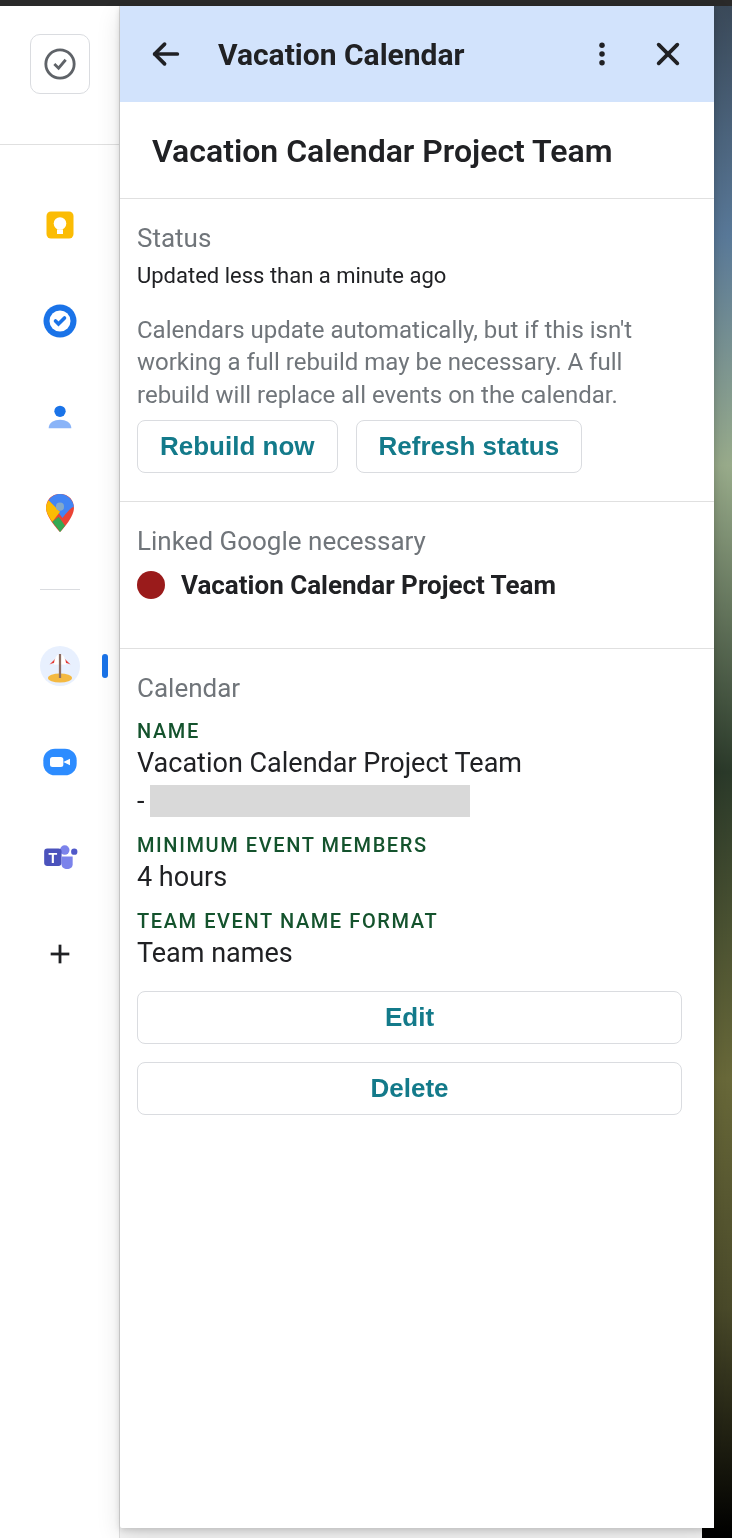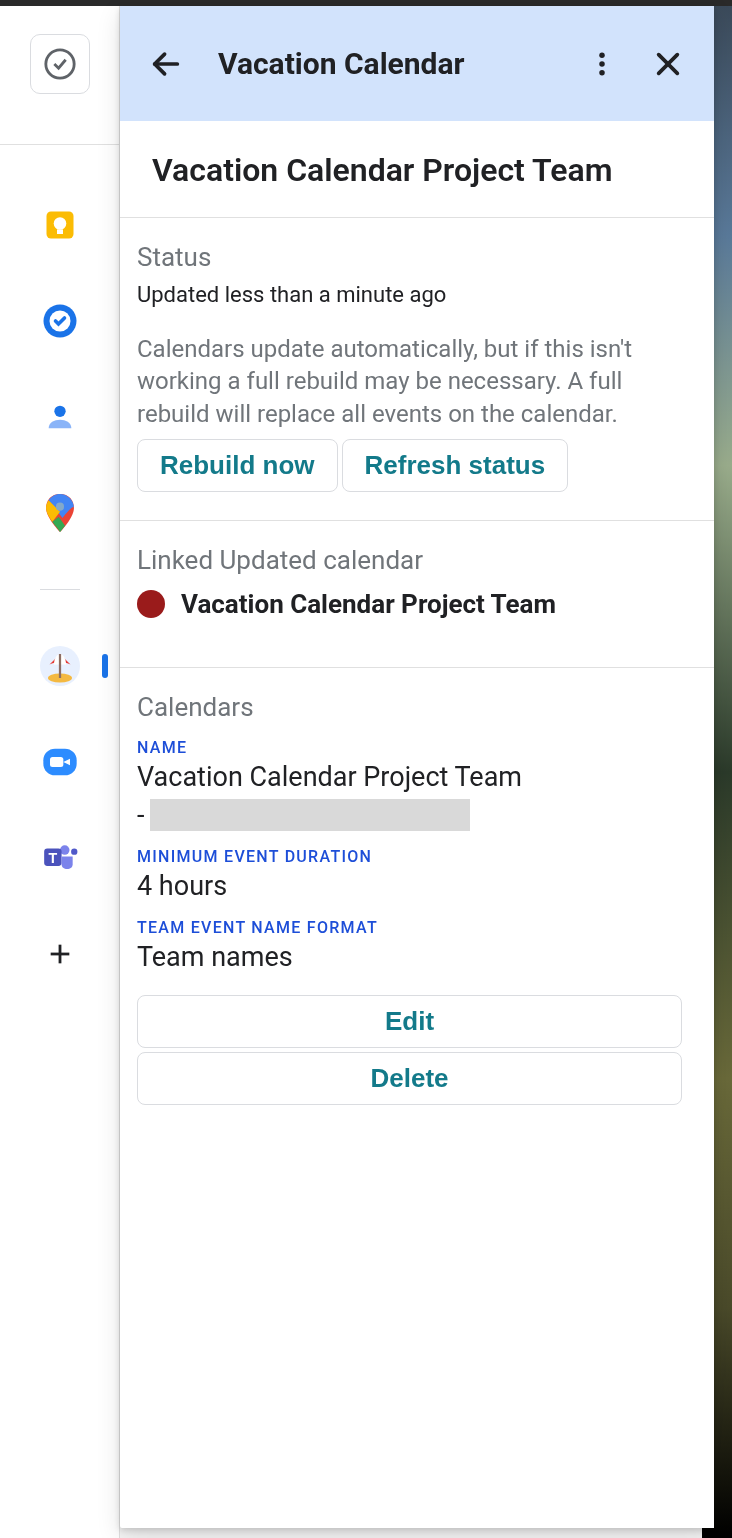--- a/index.html
+++ b/index.html
@@ -36,48 +36,48 @@
   
   .panel {
     position: absolute; top: 6px; left: 120px; right: 18px; bottom: 10px;
     background: #fff; border-radius: 0 0 0 0;
     box-shadow: 0 2px 6px rgba(0,0,0,0.15), 0 8px 24px rgba(0,0,0,0.12);
     display: flex; flex-direction: column; overflow: hidden;
     border-bottom-left-radius: 2px;
   }
 
   .panel-header {
-    background: #d2e3fc; height: 115px; display: flex; align-items: center;
+    background: #d2e3fc; height: 96px; display: flex; align-items: center;
     padding: 0 22px; gap: 18px;
   }
   .hdr-btn { width: 48px; height: 48px; display: flex; align-items: center; justify-content: center; border: none; background: transparent; cursor: pointer; border-radius: 50%; }
   .hdr-title { flex: 0 1 auto; font-size: 30px; font-weight: 700; color: #202124; margin-left: 10px; }
   .hdr-spacer { flex: 1; }
 
   .project-title {
     padding: 30px 32px 28px 32px; font-size: 32px; font-weight: 600; color: #202124; border-bottom: 1px solid #e0e0e0;
   }
 
   .section { padding: 24px 32px 28px 17px; border-bottom: 1px solid #e0e0e0; }
   .section:last-of-type { border-bottom: none; }
 
   .sec-label { font-size: 26px; font-weight: 400; color: #70757a; margin-bottom: 10px; }
 
   .status-line { font-size: 22px; color: #202124; margin-bottom: 26px; }
   .status-desc { font-size: 24px; color: #70757a; line-height: 1.35; margin-bottom: 9px; }
 
-  .btn-row { display: flex; gap: 4px; flex-wrap: wrap; }
+  .btn-row { display: flex; gap: 18px; flex-wrap: wrap; }
   .outline-btn { border: 1px solid #dadce0; background: #fff; color: #0b7285; font-size: 26px; font-weight: 600; padding: 10px 22px; border-radius: 8px; cursor: pointer; }
   .outline-btn.teal { color: #137a8a; }
 
   .linked-row { display: flex; align-items: center; gap: 16px; margin: 14px 0 20px 0; }
   .dot { width: 28px; height: 28px; border-radius: 50%; background: #9a1b1b; flex: none; }
   .linked-name { font-size: 26px; font-weight: 700; color: #202124; }
 
-  .field-label { font-size: 16px; font-weight: 500; letter-spacing: 0.08em; color: #1d4ed8; margin-top: 16px; }
+  .field-label { font-size: 20px; font-weight: 500; letter-spacing: 0.08em; color: #14532d; margin-top: 16px; }
   .field-value { font-size: 27px; color: #202124; margin-top: 4px; }
 
   .redacted-row { display: flex; align-items: center; gap: 6px; margin-top: 6px; }
   .redacted-dash { font-size: 27px; color: #202124; }
   .redacted-block { width: 320px; height: 32px; background: #d9d9d9; }
 
   svg { display: block; }
 </style>
 </head>
 <body>
@@ -187,39 +187,39 @@
     <div class="sec-label">Status</div>
     <div class="status-line">Updated less than a minute ago</div>
     <div class="status-desc">Calendars update automatically, but if this isn't working a full rebuild may be necessary. A full rebuild will replace all events on the calendar.</div>
     <div class="btn-row">
       <button class="outline-btn teal">Rebuild now</button>
       <button class="outline-btn teal">Refresh status</button>
     </div>
   </div>
 
   <div class="section">
-    <div class="sec-label">Linked Updated calendar</div>
+    <div class="sec-label">Linked Google necessary</div>
     <div class="linked-row">
       <div class="dot"></div>
       <div class="linked-name">Vacation Calendar Project Team</div>
     </div>
   </div>
 
   <div class="section">
-    <div class="sec-label">Calendars</div>
+    <div class="sec-label">Calendar</div>
 
     <div class="field-label">NAME</div>
     <div class="field-value">Vacation Calendar Project Team</div>
 
     <div class="redacted-row">
       <span class="redacted-dash">-</span>
       <span class="redacted-block"></span>
     </div>
 
-    <div class="field-label">MINIMUM EVENT DURATION</div>
+    <div class="field-label">MINIMUM EVENT MEMBERS</div>
     <div class="field-value">4 hours</div>
 
     <div class="field-label">TEAM EVENT NAME FORMAT</div>
     <div class="field-value">Team names</div>
 
     <div class="btn-row" style="margin-top:22px;flex-direction:column;">
       <button class="outline-btn teal">Edit</button>
       <button class="outline-btn teal">Delete</button>
     </div>
   </div>

